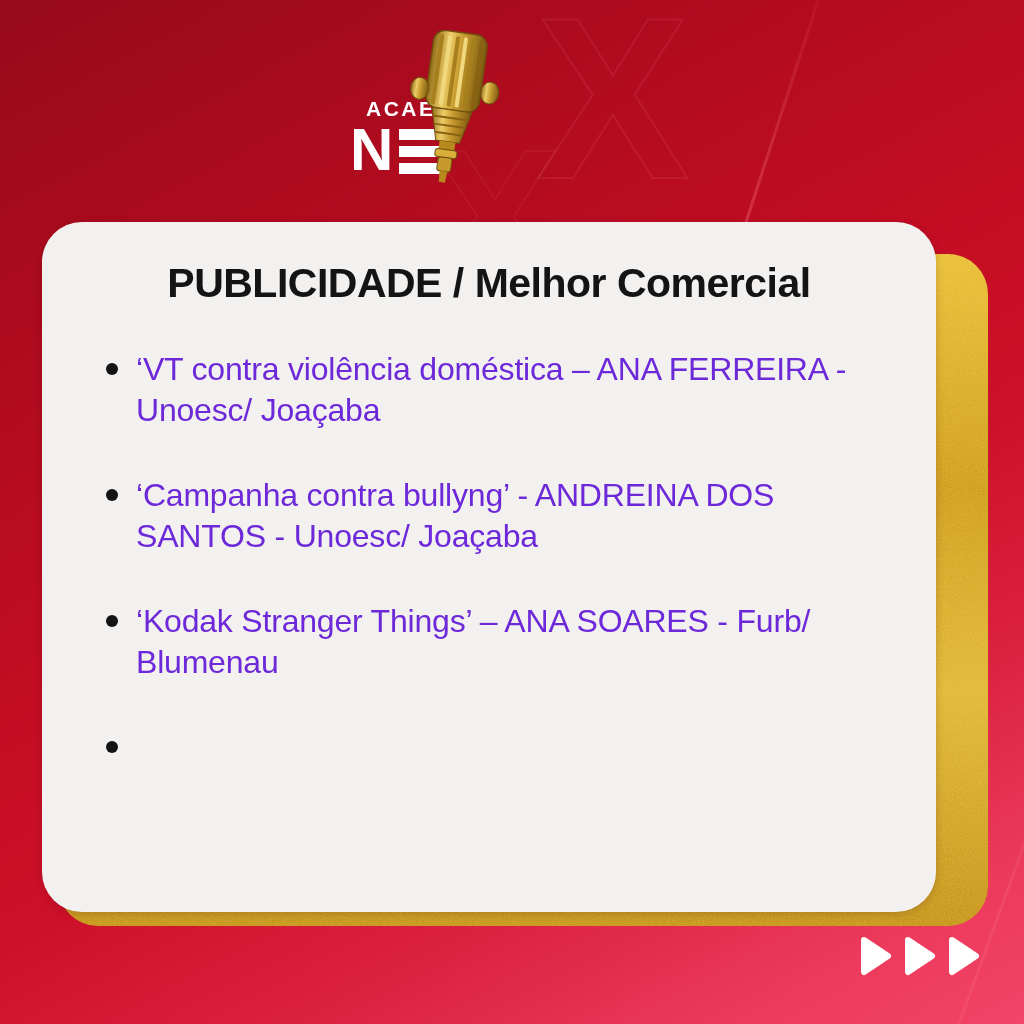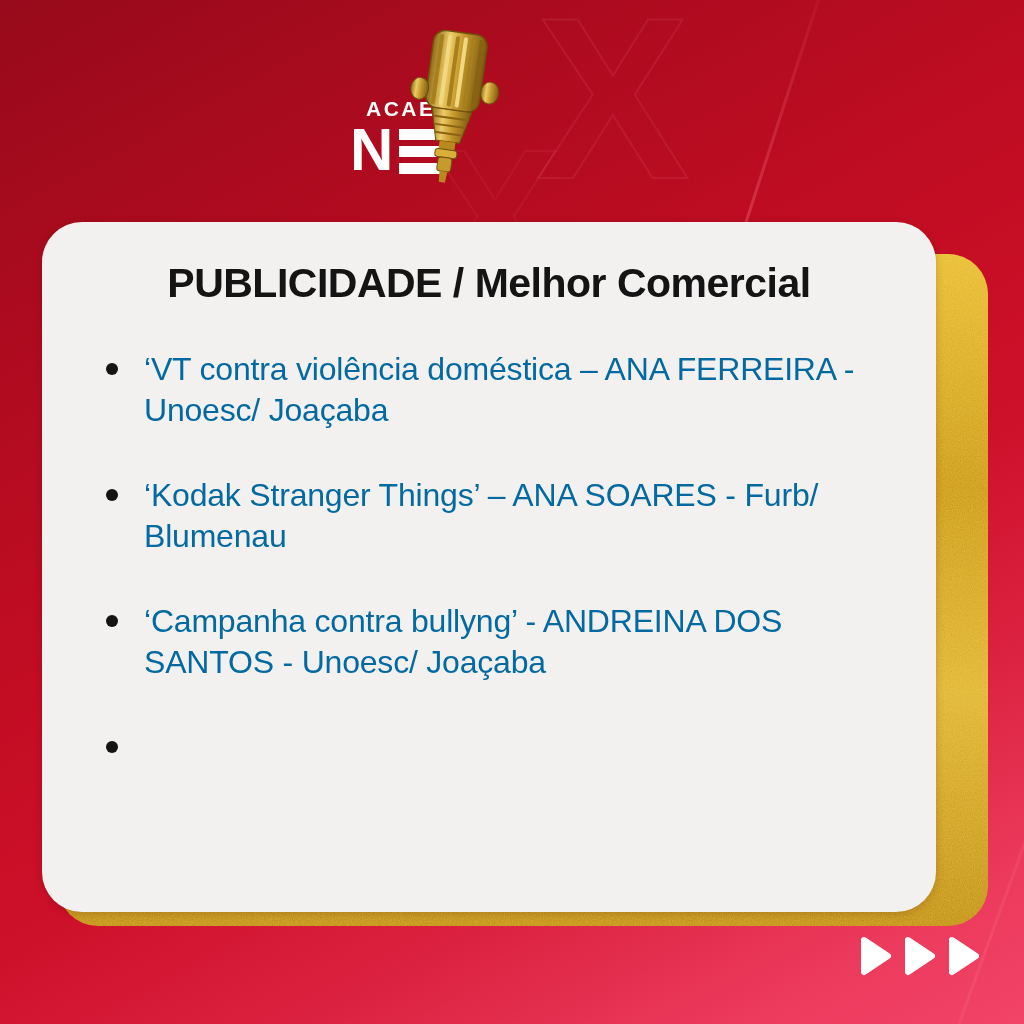--- a/index.html
+++ b/index.html
@@ -33,22 +33,22 @@
   .gold-layer{position:absolute;left:58px;top:254px;width:930px;height:672px;border-radius:40px;
     overflow:hidden;background:linear-gradient(180deg,#e7b92e 0%,#c8920e 35%,#ddb02c 65%,#bd880b 100%);}
   .gold-layer svg{display:block;width:100%;height:100%;opacity:.5;}
 
   
   .card{position:absolute;left:42px;top:222px;width:894px;height:690px;border-radius:40px;
     background:#f2f1ef;box-shadow:0 2px 8px rgba(60,0,10,.20);}
   .card-title{margin:38px 40px 0;text-align:center;font-size:41px;font-weight:800;
     color:#141414;letter-spacing:-.5px;line-height:1.15;}
   .nominee-list{list-style:none;margin:42px 0 0;padding:0 78px 0 64px;}
-  .nominee-list li{display:flex;align-items:flex-start;gap:26px;margin-bottom:44px;
-    font-size:32px;font-weight:500;line-height:1.28;color:#0369a1;letter-spacing:-.2px;}
+  .nominee-list li{display:flex;align-items:flex-start;gap:18px;margin-bottom:44px;
+    font-size:32px;font-weight:500;line-height:1.28;color:#6d28d9;letter-spacing:-.2px;}
   .dot{flex:0 0 auto;width:12px;height:12px;border-radius:50%;background:#141414;margin-top:14px;}
   .nominee-text{max-width:758px;}
 
   
   .arrows{position:absolute;right:44px;top:936px;display:flex;gap:12px;cursor:pointer;}
   .arrows svg{display:block;}
 </style>
 </head>
 <body>
 
@@ -111,25 +111,25 @@
 
   <div class="card">
     <h1 class="card-title">PUBLICIDADE / Melhor Comercial</h1>
     <ul class="nominee-list">
       <li>
         <span class="dot"></span>
         <span class="nominee-text">‘VT contra violência doméstica – ANA FERREIRA - Unoesc/ Joaçaba</span>
       </li>
       <li>
         <span class="dot"></span>
-        <span class="nominee-text">‘Kodak Stranger Things’ – ANA SOARES - Furb/ Blumenau</span>
+        <span class="nominee-text">‘Campanha contra bullyng’ - ANDREINA DOS SANTOS - Unoesc/ Joaçaba</span>
       </li>
       <li>
         <span class="dot"></span>
-        <span class="nominee-text">‘Campanha contra bullyng’ - ANDREINA DOS SANTOS - Unoesc/ Joaçaba</span>
+        <span class="nominee-text">‘Kodak Stranger Things’ – ANA SOARES - Furb/ Blumenau</span>
       </li>
       <li>
         <span class="dot"></span>
       </li>
     </ul>
   </div>
 
   <div class="arrows">
     <svg width="32" height="40" viewBox="0 0 32 40">
       <polygon points="4,4 28,20 4,36" fill="#ffffff" stroke="#ffffff" stroke-width="6" stroke-linejoin="round"></polygon>

